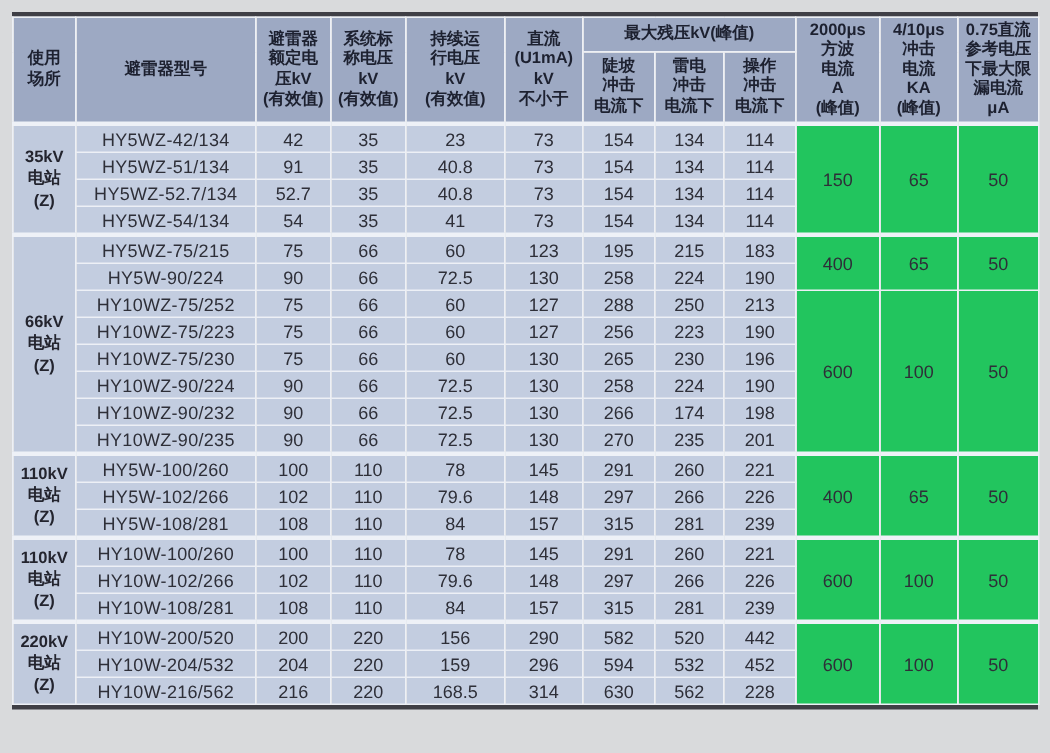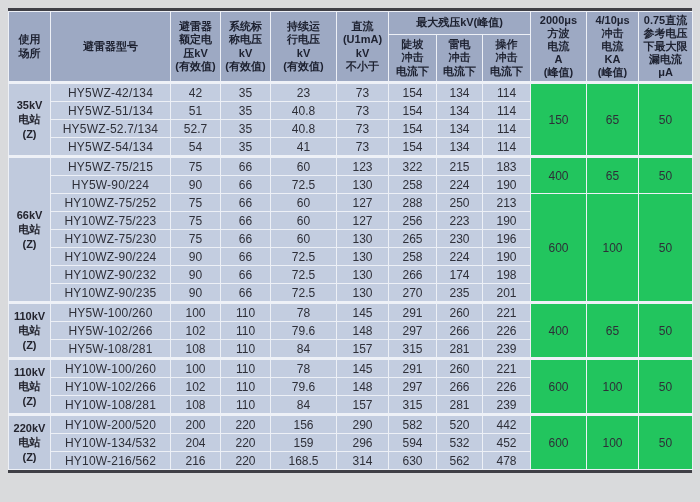--- a/index.html
+++ b/index.html
@@ -146,21 +146,21 @@
             <td>73</td>
             <td>154</td>
             <td>134</td>
             <td>114</td>
             <td rowspan="4" class="merged-val">150</td>
             <td rowspan="4" class="merged-val">65</td>
             <td rowspan="4" class="merged-val">50</td>
           </tr>
           <tr>
             <td class="model">HY5WZ-51/134</td>
-            <td>51</td>
+            <td>91</td>
             <td>35</td>
             <td>40.8</td>
             <td>73</td>
             <td>154</td>
             <td>134</td>
             <td>114</td>
           </tr>
           <tr>
             <td class="model">HY5WZ-52.7/134</td>
             <td>52.7</td>
@@ -183,21 +183,21 @@
           </tr>
           <tr class="group-start">
             <td rowspan="8" class="group-label">66kV
 电站
 (Z)</td>
             <td class="model">HY5WZ-75/215</td>
             <td>75</td>
             <td>66</td>
             <td>60</td>
             <td>123</td>
-            <td>322</td>
+            <td>195</td>
             <td>215</td>
             <td>183</td>
             <td rowspan="2" class="merged-val">400</td>
             <td rowspan="2" class="merged-val">65</td>
             <td rowspan="2" class="merged-val">50</td>
           </tr>
           <tr>
             <td class="model">HY5W-90/224</td>
             <td>90</td>
             <td>66</td>
@@ -352,35 +352,35 @@
             <td>156</td>
             <td>290</td>
             <td>582</td>
             <td>520</td>
             <td>442</td>
             <td rowspan="3" class="merged-val">600</td>
             <td rowspan="3" class="merged-val">100</td>
             <td rowspan="3" class="merged-val">50</td>
           </tr>
           <tr>
-            <td class="model">HY10W-134/532</td>
+            <td class="model">HY10W-204/532</td>
             <td>204</td>
             <td>220</td>
             <td>159</td>
             <td>296</td>
             <td>594</td>
             <td>532</td>
             <td>452</td>
           </tr>
           <tr>
             <td class="model">HY10W-216/562</td>
             <td>216</td>
             <td>220</td>
             <td>168.5</td>
             <td>314</td>
             <td>630</td>
             <td>562</td>
-            <td>478</td>
+            <td>228</td>
           </tr>
         </tbody>
     </table>
   </div>
 </div>
 
 </body></html>

